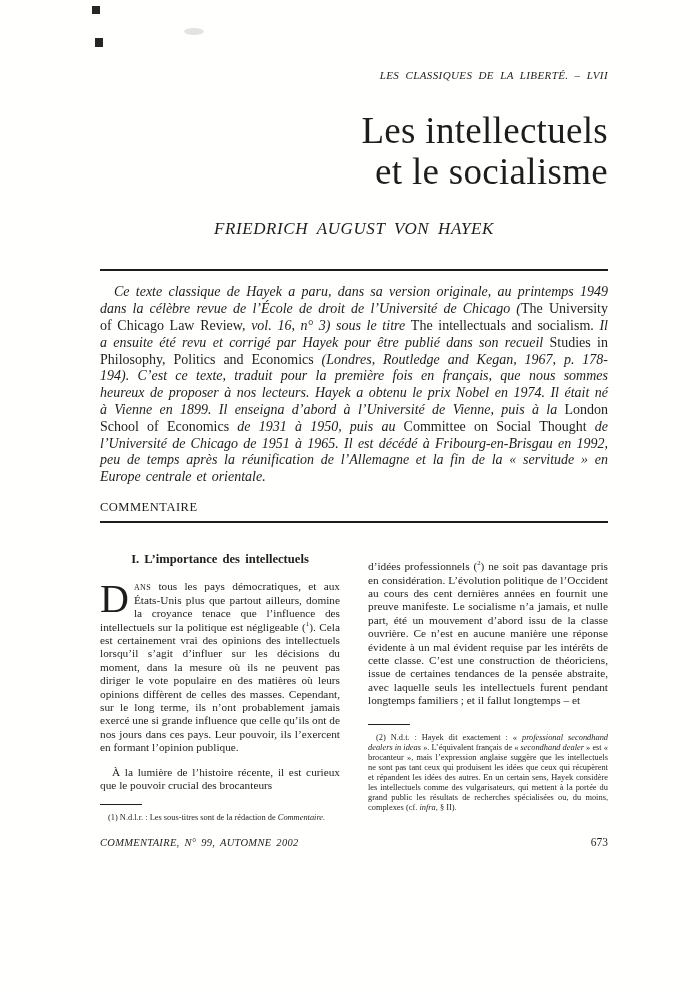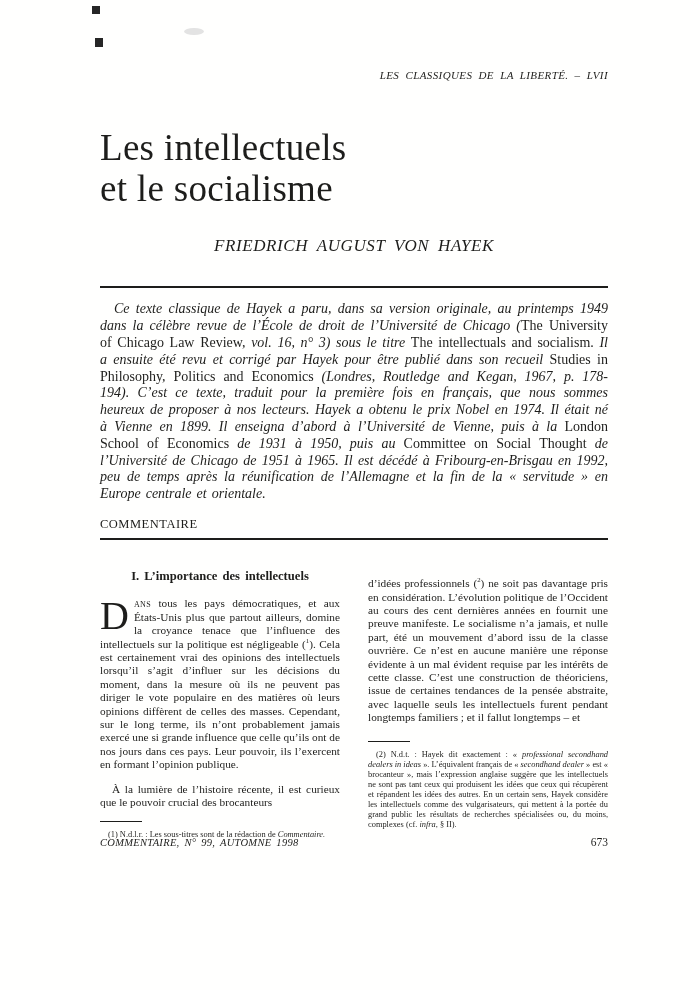--- a/index.html
+++ b/index.html
@@ -14,24 +14,24 @@
   .content { margin: 0 92px 0 100px; padding-top: 69px; }
 
   .header-line {
     font-style: italic;
     font-size: 11px;
     text-align: right;
     letter-spacing: 0.4px;
     word-spacing: 3px;
   }
   .page-title {
-    margin-top: 47px;
+    margin-top: 30px;
     font-size: 37px;
     line-height: 1.1;
-    text-align: left;
+    text-align: right;
     letter-spacing: 0.3px;
   }
   .author-line {
     margin-top: 27px;
     font-style: italic;
     font-size: 17px;
     text-align: center;
     letter-spacing: 0.6px;
     word-spacing: 4px;
   }
@@ -163,17 +163,17 @@
       <div class="col col-right">
         <p class="para"><span class="seg-r">d’idées professionnels (</span><sup>2</sup><span class="seg-r">) ne soit pas davantage pris en considération. L’évolution politique de l’Occident au cours des cent dernières années en fournit une preuve manifeste. Le socialisme n’a jamais, et nulle part, été un mouvement d’abord issu de la classe ouvrière. Ce n’est en aucune manière une réponse évidente à un mal évident requise par les intérêts de cette classe. C’est une construction de théoriciens, issue de certaines tendances de la pensée abstraite, avec laquelle seuls les intellectuels furent pendant longtemps familiers ; et il fallut longtemps – et</span></p>
         <div class="fn-rule fn-rule-right"></div>
         <p class="footnote"><span class="seg-r">(2) N.d.t. : Hayek dit exactement : « </span><span class="seg-i">professional secondhand dealers in ideas</span><span class="seg-r"> ». L’équivalent français de « </span><span class="seg-i">secondhand dealer</span><span class="seg-r"> » est « brocanteur », mais l’expression anglaise suggère que les intellectuels ne sont pas tant ceux qui produisent les idées que ceux qui récupèrent et répandent les idées des autres. En un certain sens, Hayek considère les intellectuels comme des vulgarisateurs, qui mettent à la portée du grand public les résultats de recherches spécialisées ou, du moins, complexes (cf. </span><span class="seg-i">infra</span><span class="seg-r">, § II).</span></p>
       </div>
 
     </div>
   </div>
 
   <div class="footer">
-    <span class="footer-journal">COMMENTAIRE, N° 99, AUTOMNE 1998</span>
+    <span class="footer-journal">COMMENTAIRE, N° 99, AUTOMNE 2002</span>
     <span class="footer-page">673</span>
   </div>
 
 </div>
 
 </body></html>

